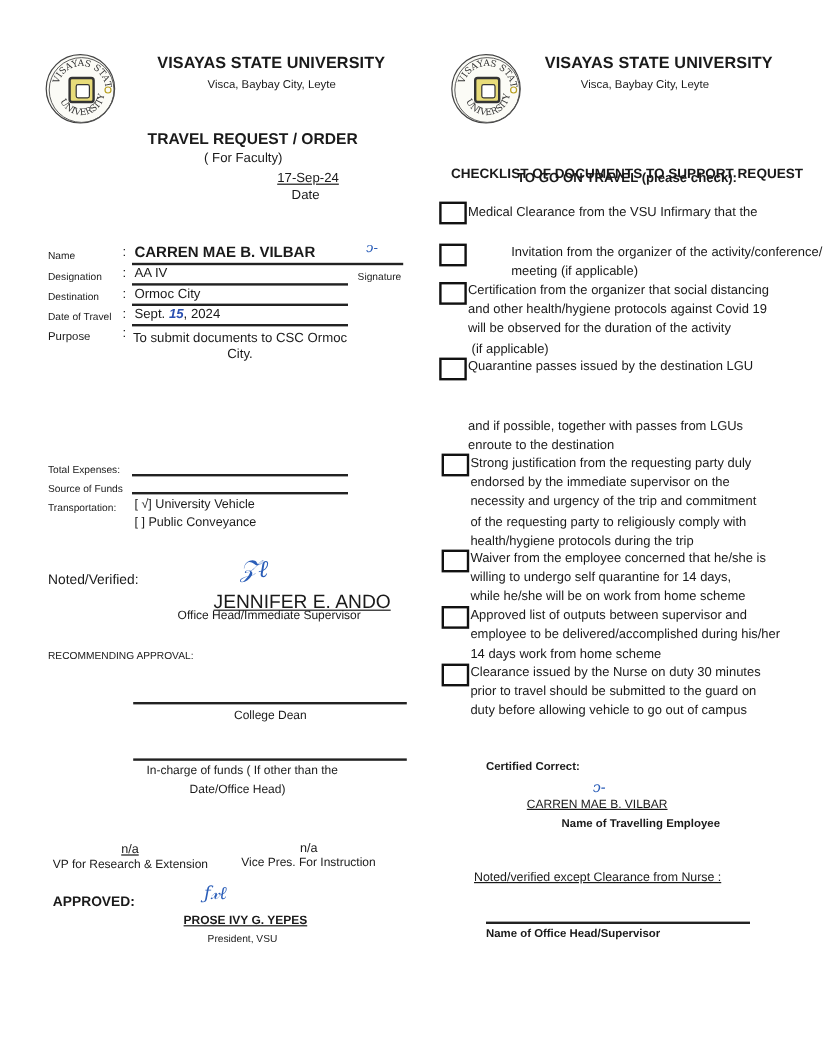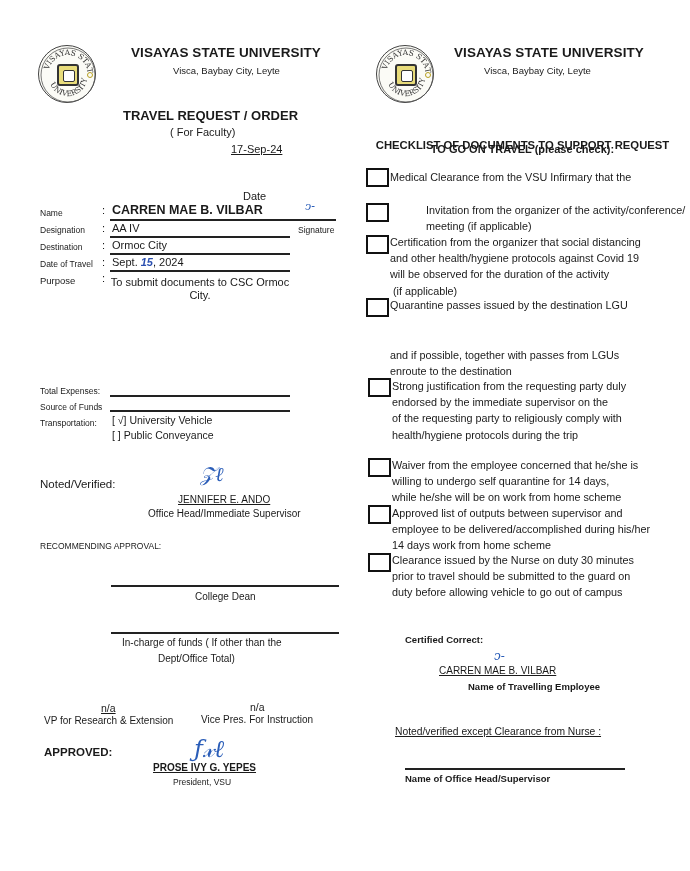--- a/index.html
+++ b/index.html
@@ -39,21 +39,21 @@
     <circle cx="51" cy="29" r="2.5" fill="none" stroke="#b8a020" stroke-width="1"></circle>
   </svg>
   <div class="inner"></div>
 </div>
 <div class="abs uni" style="left:131px; top:45px;">VISAYAS STATE UNIVERSITY</div>
 <div class="abs addr" style="left:173px; top:65px;">Visca, Baybay City, Leyte</div>
 
 <div class="abs title-l" style="left:123px; top:108px;">TRAVEL REQUEST / ORDER</div>
 <div class="abs sub" style="left:170px; top:126px;">( For Faculty)</div>
 <div class="abs sub u" style="left:231px; top:143px;">17-Sep-24</div>
-<div class="abs sub" style="left:243px; top:157px;margin-top:33px;">Date</div>
+<div class="abs sub" style="left:243px; top:157px;">Date</div>
 
 <div class="abs lbl" style="left:40px; top:208px;">Name</div>
 <div class="abs val" style="left:102px; top:204px;">:</div>
 <div class="abs bold" style="left:112px; top:203px; font-size:12.5px;">CARREN MAE B. VILBAR</div>
 <div class="sig" style="left:305px; top:200px; font-size:11px;">ↄ-</div>
 <div class="hline" style="left:110px; top:219px; width:226px;"></div>
 
 <div class="abs lbl" style="left:40px; top:225px;">Designation</div>
 <div class="abs val" style="left:102px; top:222px;">:</div>
 <div class="abs val" style="left:112px; top:222px;">AA IV</div>
@@ -78,37 +78,37 @@
 <div class="abs lbl" style="left:40px; top:386px;">Total Expenses:</div>
 <div class="hline" style="left:110px; top:395px; width:180px;"></div>
 <div class="abs lbl" style="left:40px; top:402px;">Source of Funds</div>
 <div class="hline" style="left:110px; top:410px; width:180px;"></div>
 <div class="abs lbl" style="left:40px; top:418px;">Transportation:</div>
 <div class="abs" style="left:112px; top:414px; font-size:10.5px;">[ √] University Vehicle</div>
 <div class="abs" style="left:112px; top:429px; font-size:10.5px;">[ ] Public Conveyance</div>
 
 <div class="abs" style="left:40px; top:478px; font-size:11.5px;">Noted/Verified:</div>
 <div class="sig" style="left:200px; top:462px; font-size:20px;">𝒵ℓ</div>
-<div class="abs u" style="left:178px; top:494px; font-size:10px;">JENNIFER E. ANDO</div>
+<div class="abs u" style="left:178px; top:494px; font-size:16px;">JENNIFER E. ANDO</div>
 <div class="abs" style="left:148px; top:508px; font-size:10px;">Office Head/Immediate Supervisor</div>
 
 <div class="abs" style="left:40px; top:541px; font-size:8.5px;">RECOMMENDING APPROVAL:</div>
 <div class="hline" style="left:111px; top:585px; width:228px;"></div>
 <div class="abs" style="left:195px; top:591px; font-size:10px;">College Dean</div>
 <div class="hline" style="left:111px; top:632px; width:228px;"></div>
 <div class="abs" style="left:122px; top:637px; font-size:10px;">In-charge of  funds ( If other than the</div>
-<div class="abs" style="left:158px; top:653px; font-size:10px;">Dept/Office Total)</div>
+<div class="abs" style="left:158px; top:653px; font-size:10px;">Date/Office Head)</div>
 
 <div class="abs u" style="left:101px; top:702px; font-size:10.5px;">n/a</div>
 <div class="abs" style="left:44px; top:715px; font-size:10px;">VP for Research &amp; Extension</div>
 <div class="abs" style="left:250px; top:701px; font-size:10.5px;">n/a</div>
 <div class="abs" style="left:201px; top:714px; font-size:10px;">Vice Pres. For Instruction</div>
 
 <div class="abs bold" style="left:44px; top:746px; font-size:11.5px;">APPROVED:</div>
-<div class="sig" style="left:194px; top:735px; font-size:24px;">ƒ𝓍ℓ</div>
+<div class="sig" style="left:170px; top:735px; font-size:15px;">ƒ𝓍ℓ</div>
 <div class="abs bold u" style="left:153px; top:762px; font-size:10px;">PROSE IVY G. YEPES</div>
 <div class="abs" style="left:173px; top:777px; font-size:8.5px;">President, VSU</div>
 
 <div class="logo" style="left:376px; top:45px;">
   <svg class="ring-text" viewBox="0 0 58 58" width="58" height="58">
     <defs>
         <path id="arcTop2" d="M 9 29 A 20 20 0 0 1 49 29"></path>
         <path id="arcBot2" d="M 10 31 A 19 19 0 0 0 48 31"></path>
       </defs>
     <circle cx="29" cy="29" r="27" fill="none" stroke="#555" stroke-width="0.8"></circle>
@@ -150,20 +150,21 @@
 
 <div class="item" style="left:390px; top:347px;">
   <div>and if possible, together with passes from LGUs</div>
   <div>enroute to the destination</div>
 </div>
 
 <div class="cb" style="left:368px; top:378px;"></div>
 <div class="item" style="left:392px; top:378px;">
   <div>Strong justification from the requesting party duly</div>
   <div>endorsed by the immediate supervisor on the</div>
+  <div>necessity and urgency of the trip and commitment</div>
   <div>of the requesting party to religiously comply with</div>
   <div>health/hygiene protocols during the trip</div>
 </div>
 
 <div class="cb" style="left:368px; top:458px;"></div>
 <div class="item" style="left:392px; top:457px;">
   <div>Waiver from the employee concerned that he/she is</div>
   <div>willing to undergo self quarantine for 14 days,</div>
   <div>while he/she will be on work from home scheme</div>
 </div>

